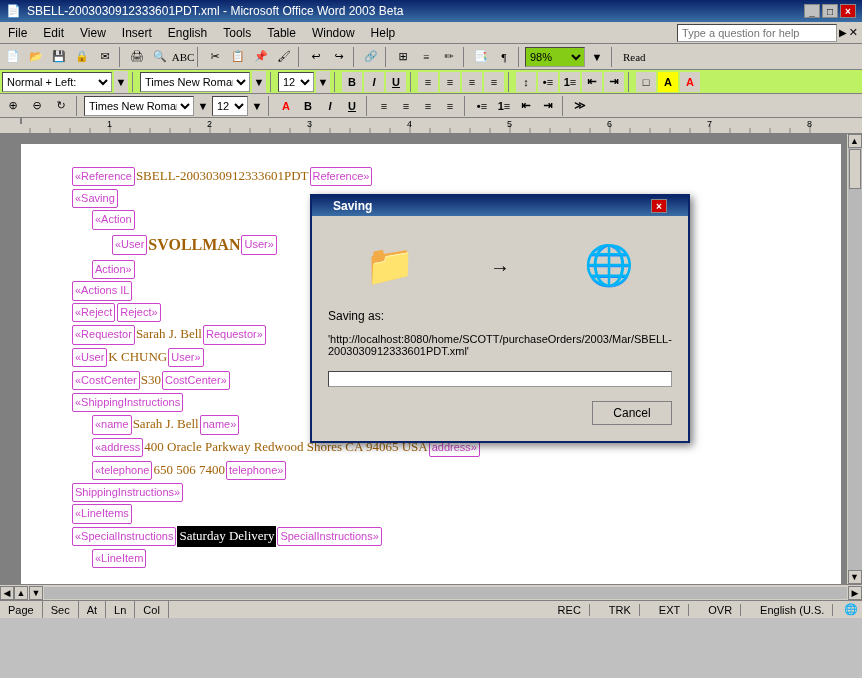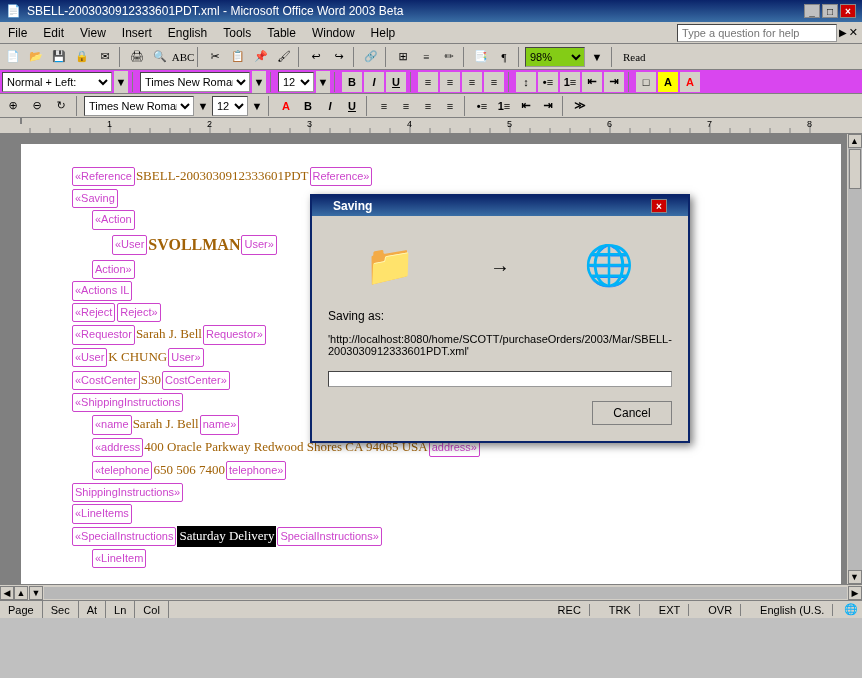--- a/index.html
+++ b/index.html
@@ -74,21 +74,21 @@
       background: #d4d0c8;
       border: 1px solid transparent;
       display: flex; align-items: center; justify-content: center;
       cursor: pointer;
       font-size: 11px;
     }
     .tb-sep { width: 4px; height: 20px; border-left: 1px solid #808080; margin: 0 2px; }
 
     
     #fmt-toolbar {
-      background: #d946ef;
+      background: #bef264;
       border-bottom: 1px solid #808080;
       display: flex;
       align-items: center;
       padding: 1px 2px;
       height: 24px;
       gap: 2px;
       font-family: Arial, sans-serif;
       font-size: 11px;
     }
     .fmt-select {

